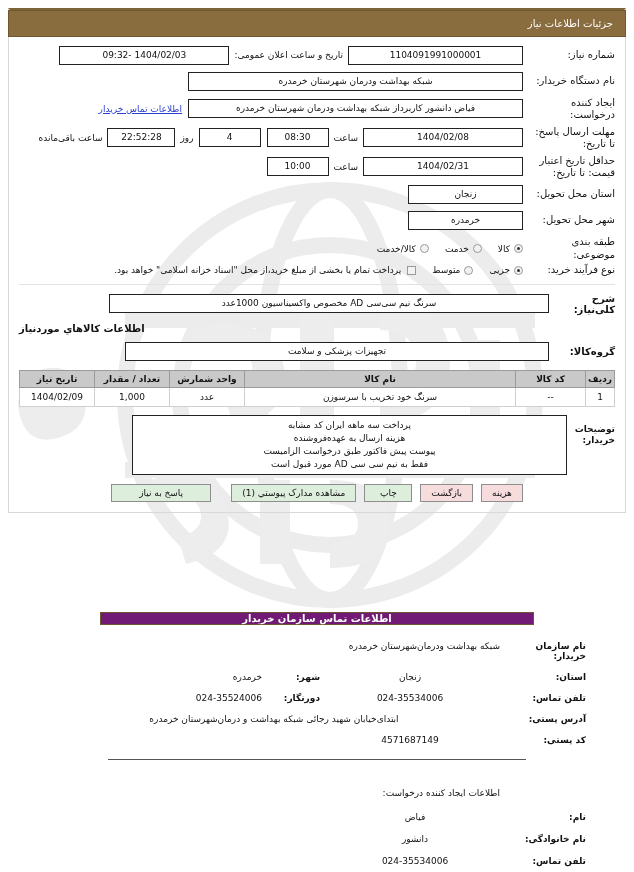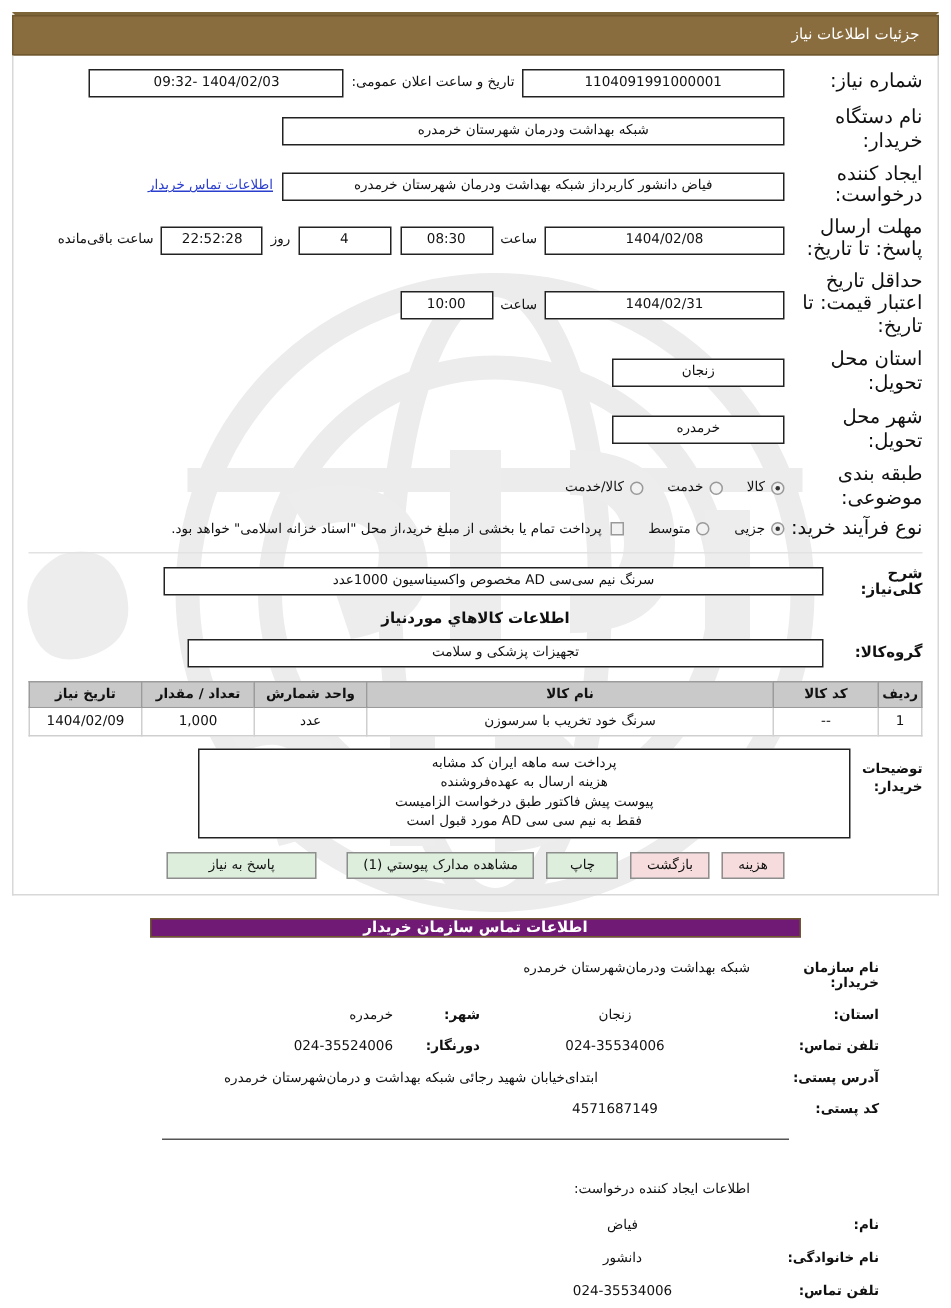--- a/index.html
+++ b/index.html
@@ -66,21 +66,21 @@
   .row {
     display: flex;
     flex-direction: row;
     align-items: center;
     margin-bottom: 6px;
     min-height: 20px;
   }
   .lbl {
     width: 92px;
     text-align: right;
-    font-size: 13px;
+    font-size: 10px;
     color: #111;
     line-height: 1.25;
     flex: 0 0 92px;
     padding-left: 4px;
   }
   .lbl.two { line-height: 1.15; }
   .fld {
     border: 1px solid #222;
     background: #ffffff;
     height: 19px;
@@ -131,21 +131,21 @@
   .chk {
     width: 9px; height: 9px; border: 1px solid #9a9a9a;
     background: #f2f2f2; margin-left: 4px; flex: 0 0 9px;
   }
   .note-inline { font-size: 9px; margin-right: 2px; margin-left: 36px; }
   hr.sep { border: none; border-top: 1px solid #e2e2e2; margin: 7px 0 8px 0; }
   
   .summary-row { display: flex; align-items: center; margin: 4px 0 8px 0; }
   .summary-lbl { font-weight: bold; font-size: 10px; width: 66px; flex:0 0 66px; text-align: right;}
   .fld.w-summary { width: 440px; text-align: center; }
-  .sec-title { font-weight: bold; font-size: 10px; margin: 2px 0 8px 0; text-align: center;}
+  .sec-title { font-weight: bold; font-size: 10px; margin: 2px 0 8px 0; text-align: left;}
   .group-row { display:flex; align-items:center; margin-bottom: 9px;}
   .group-lbl { font-weight:bold; font-size:10px; width:66px; flex:0 0 66px; text-align:right;}
   .fld.w-group { width: 424px; }
   
   table.goods {
     width: 100%;
     border-collapse: collapse;
     background: #fff;
     font-size: 9px;
     border: 1px solid #9b9b9b;

